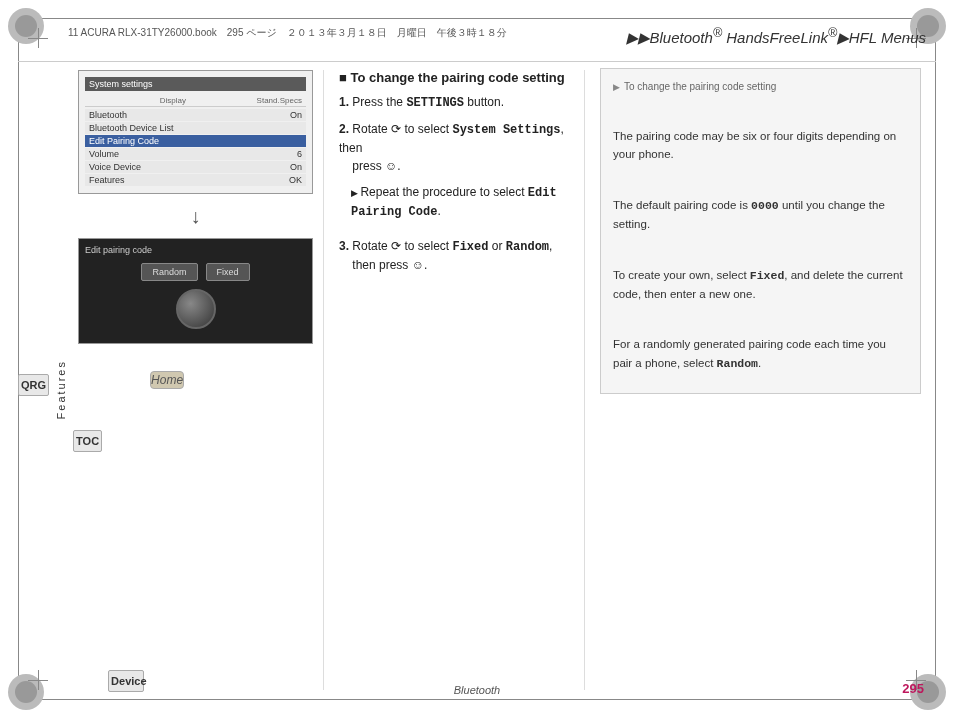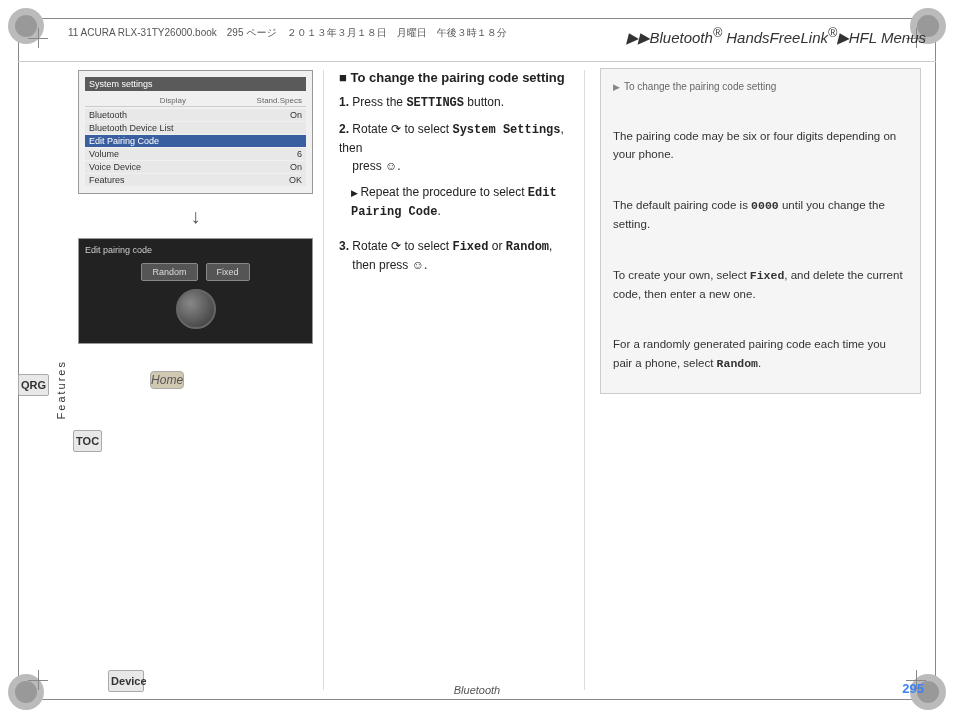--- a/index.html
+++ b/index.html
@@ -358,21 +358,21 @@
       font-size: 11px;
       color: #555;
       font-style: italic;
     }
     .footer-page {
       position: absolute;
       bottom: 22px;
       right: 30px;
       font-size: 13px;
       font-weight: bold;
-      color: #3b82f6;
+      color: #be185d;
     }
 
     
     .vert-divider {
       width: 1px;
       background: #ddd;
       margin: 10px 0;
     }
   </style>
 </head>

